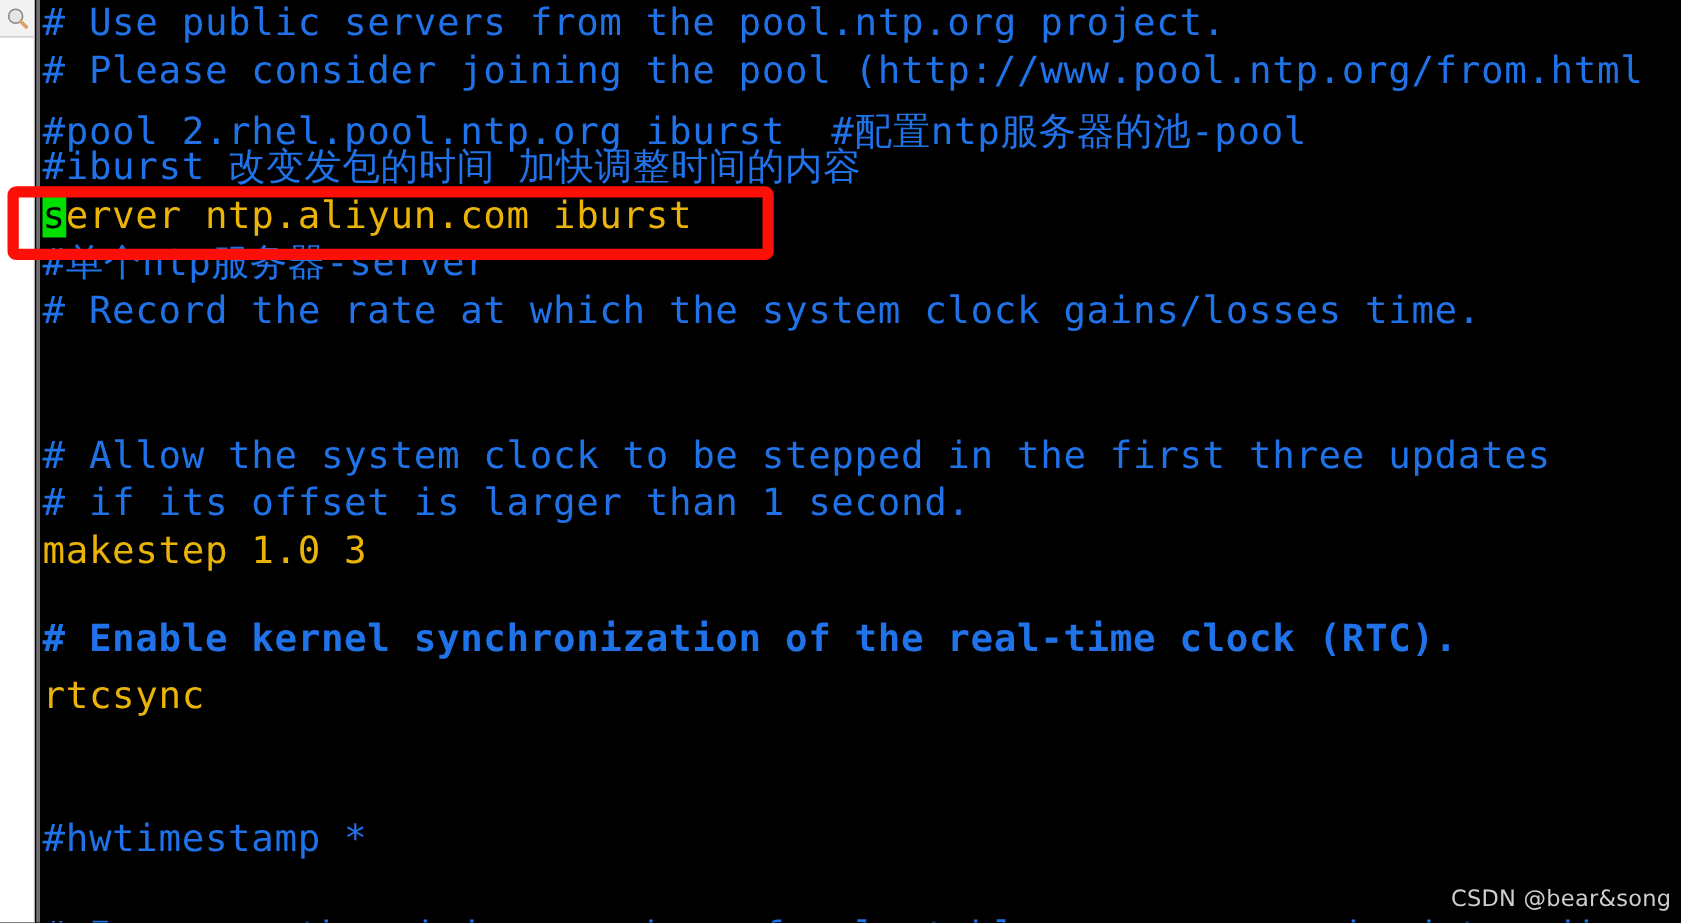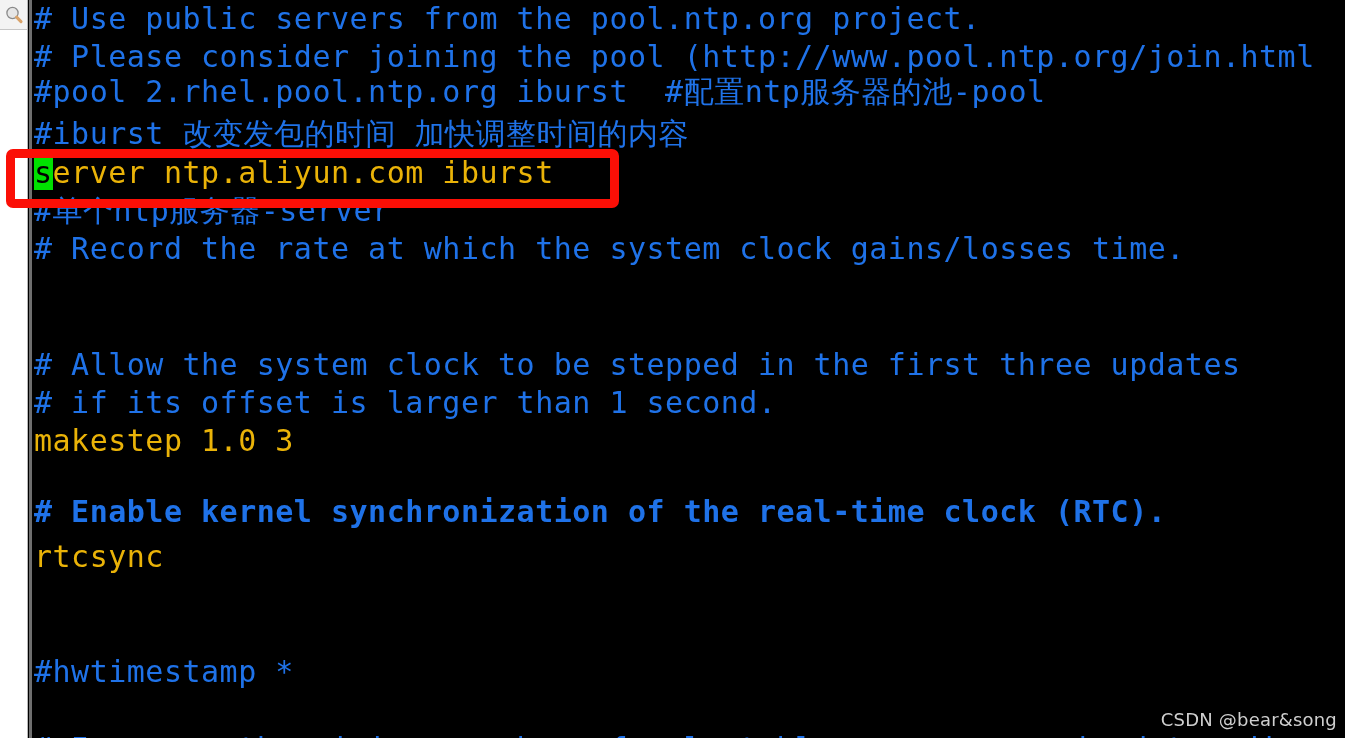--- a/index.html
+++ b/index.html
@@ -117,22 +117,22 @@
         <circle cx="8.5" cy="8" r="5.6" fill="#e6e6e6" stroke="#8a8a8a" stroke-width="1.3"></circle>
         <line x1="12.6" y1="12.2" x2="17" y2="16.6" stroke="#d9a36a" stroke-width="3.1" stroke-linecap="round"></line>
       </svg>
     </span>
   </div>
 </div>
 <div id="panel-divider"></div>
 
 <div id="terminal">
     <div class="line" style="top: 0px;"><span class="c-comment"># Use public servers from the pool.ntp.org project.</span></div>
-    <div class="line" style="top: 38.4px;"><span class="c-comment"># Please consider joining the pool (http://www.pool.ntp.org/join.html</span></div>
-    <div class="line" style="top: 73px;"><span class="c-comment">#pool 2.rhel.pool.ntp.org iburst  #配置ntp服务器的池-pool</span></div>
+    <div class="line" style="top: 38.4px;"><span class="c-comment"># Please consider joining the pool (http://www.pool.ntp.org/from.html</span></div>
+    <div class="line" style="top: 87px;"><span class="c-comment">#pool 2.rhel.pool.ntp.org iburst  #配置ntp服务器的池-pool</span></div>
     <div class="line" style="top: 115.2px;"><span class="c-comment">#iburst 改变发包的时间 加快调整时间的内容</span></div>
     <div class="line" style="top: 153.6px;"><span class="c-plain cursor">s</span><span class="c-plain">erver ntp.aliyun.com iburst</span></div>
     <div class="line" style="top: 230.4px;"><span class="c-comment"># Record the rate at which the system clock gains/losses time.</span></div>
     <div class="line" style="top: 192px;"><span class="c-comment">#单个ntp服务器-server</span></div>
     <div class="line" style="top: 307.2px;"><span class="c-plain"></span></div>
     <div class="line" style="top: 345.6px;"><span class="c-comment"># Allow the system clock to be stepped in the first three updates</span></div>
     <div class="line" style="top: 384px;"><span class="c-comment"># if its offset is larger than 1 second.</span></div>
     <div class="line" style="top: 422.4px;"><span class="c-plain">makestep 1.0 3</span></div>
     <div class="line" style="top: 460.8px;"><span class="c-plain"></span></div>
     <div class="line" style="top: 493px; font-weight: bold;"><span class="c-comment"># Enable kernel synchronization of the real-time clock (RTC).</span></div>

